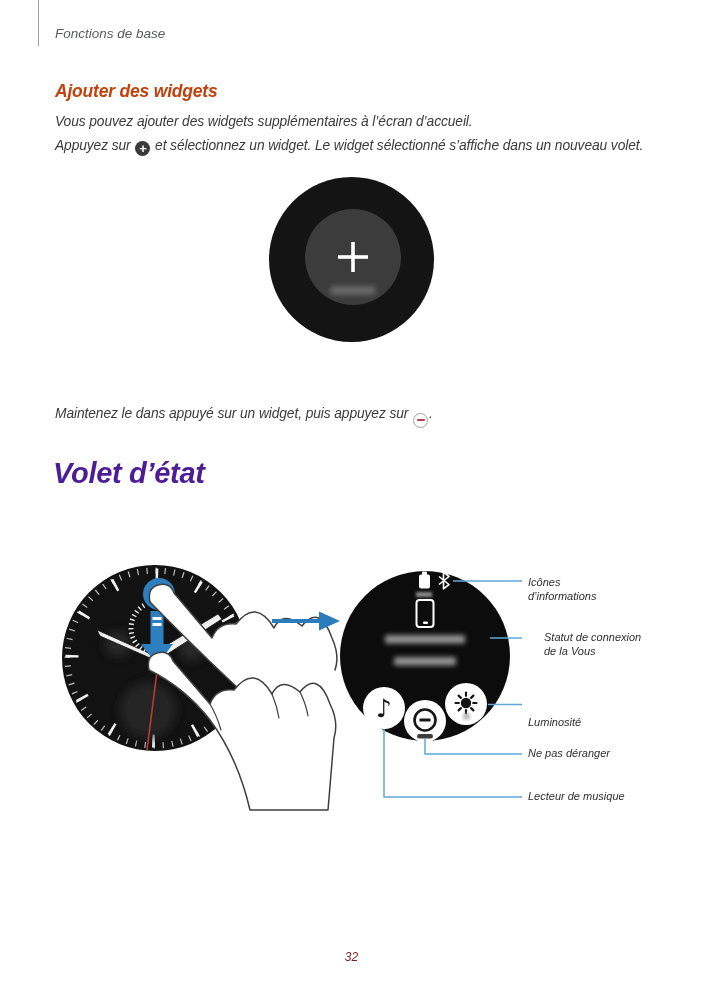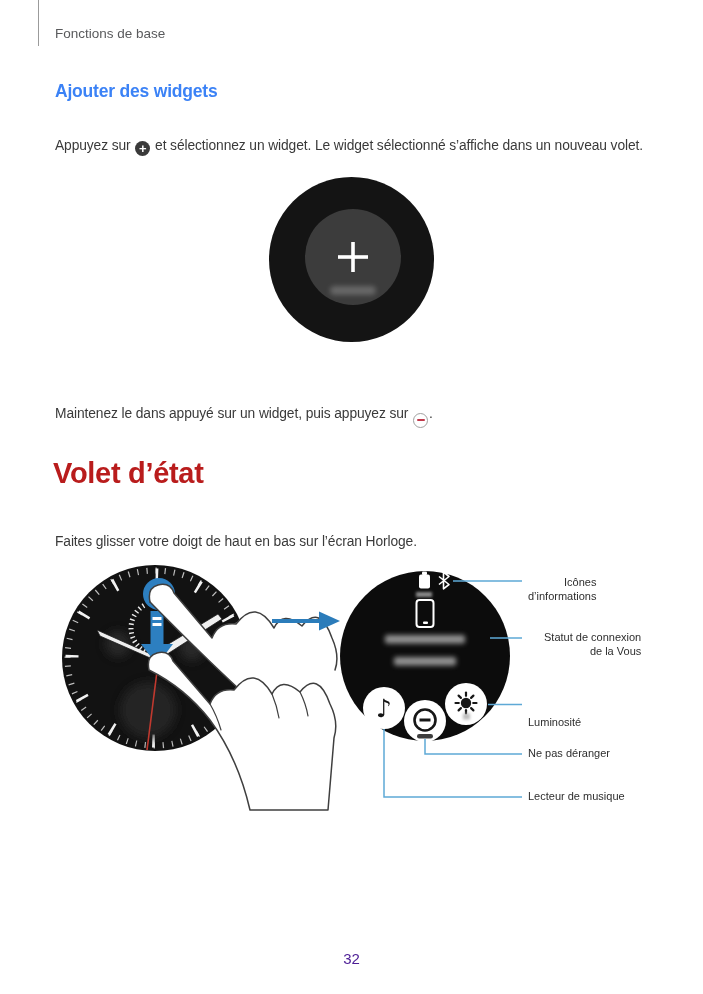--- a/index.html
+++ b/index.html
@@ -1,27 +1,28 @@
 <!DOCTYPE html>
 <html><head>
 <meta charset="utf-8">
 <style>
   html,body{margin:0;padding:0;background:#fff;}
   .page{
     position:relative;width:703px;height:994px;background:#ffffff;
     font-family:"Liberation Sans",sans-serif;color:#3b3b3b;overflow:hidden;
     margin:0 auto;
+    font-style:italic;
   }
   .abs{position:absolute;}
   .crumb-rule{left:38px;top:0;width:1px;height:46px;background:#9b9b9b;}
   .crumb{left:55px;top:26px;font-size:13.5px;color:#595a5c;}
-  h2.sec{left:55px;margin:0;font-size:17.5px;font-weight:bold;color:#3b82f6;letter-spacing:-0.2px;}
+  h2.sec{left:55px;margin:0;font-size:17.5px;font-weight:bold;color:#c2410c;letter-spacing:-0.2px;}
   .h-add{top:81px;}
   .h-del{top:376px;}
-  h1.big{left:53px;top:457px;margin:0;font-size:29px;font-weight:bold;color:#b91c1c;letter-spacing:-0.3px;}
+  h1.big{left:53px;top:457px;margin:0;font-size:29px;font-weight:bold;color:#4c1d95;letter-spacing:-0.3px;}
   .para{left:55px;font-size:13.8px;color:#3a3a3a;letter-spacing:-0.1px;white-space:nowrap;}
   .p1{top:114px;}
   .p2{top:138px;}
   .p3{top:406px;}
   .p4{top:509px;}
   .p5{top:534px;}
   .inline-plus{
     display:inline-flex;align-items:center;justify-content:center;
     width:15px;height:15px;border-radius:50%;background:#3a3a3a;color:#fff;
     font-size:13px;font-weight:bold;line-height:1;vertical-align:-3px;margin:0 1px;
@@ -31,38 +32,38 @@
     width:13px;height:13px;border-radius:50%;border:1.3px solid #a0a0a0;background:#fff;
     vertical-align:-3px;margin:0 1px;
   }
   .inline-minus .bar{width:8px;height:2px;background:#c0394b;border-radius:1px;}
   .fig1{left:268px;top:176px;width:167px;height:167px;}
   .fig2{left:40px;top:558px;width:663px;height:262px;}
   .fig2 svg{position:absolute;left:0;top:0;}
   .callout{
     position:absolute;font-size:11px;line-height:14px;color:#2e2e2e;letter-spacing:0;
     white-space:nowrap;
-    text-align:right;
   }
   .lbl-icons{left:488px;top:17px;}
   .lbl-conn{left:504px;top:72px;}
   .lbl-lum{left:488px;top:141px;margin-top:16px;}
   .lbl-dnd{left:488px;top:188px;}
   .lbl-music{left:488px;top:231px;}
-  .pagenum{left:0;right:0;top:950px;text-align:center;font-size:15px;color:#4c1d95;}
+  .pagenum{left:0;right:0;top:950px;text-align:center;font-size:12px;color:#7f1d1d;}
 </style>
 </head>
 <body>
 
 <div class="page">
 
   <div class="abs crumb-rule"></div>
   <div class="abs crumb">Fonctions de base</div>
 
   <h2 class="abs sec h-add">Ajouter des widgets</h2>
+  <div class="abs para p1">Vous pouvez ajouter des widgets supplémentaires à l’écran d’accueil.</div>
   <div class="abs para p2"><span>Appuyez sur </span><span class="inline-plus">+</span><span> et sélectionnez un widget. Le widget sélectionné s’affiche dans un nouveau volet.</span></div>
 
   <div class="abs fig1">
     <svg width="167" height="167" viewBox="0 0 167 167">
       <defs>
         <filter id="fb1" x="-50%" y="-50%" width="200%" height="200%">
             <feGaussianBlur stdDeviation="2.6"></feGaussianBlur>
           </filter>
       </defs>
       <circle cx="83.5" cy="83.5" r="82.5" fill="#141414"></circle>
@@ -73,21 +74,20 @@
       </g>
       <rect x="62" y="110" width="46" height="9" rx="4.5" fill="#8a8a8a" opacity="0.55" filter="url(#fb1)"></rect>
     </svg>
   </div>
 
   <div class="abs para p3"><span>Maintenez le dans appuyé sur un widget, puis appuyez sur </span><span class="inline-minus">
         <span class="bar"></span>
       </span><span>.</span></div>
 
   <h1 class="abs big">Volet d’état</h1>
-  <div class="abs para p5">Faites glisser votre doigt de haut en bas sur l’écran Horloge.</div>
 
   <div class="abs fig2">
     <svg width="663" height="262" viewBox="0 0 663 262">
       <defs>
         <filter id="b2" x="-80%" y="-80%" width="260%" height="260%">
             <feGaussianBlur stdDeviation="1.6"></feGaussianBlur>
           </filter>
         <filter id="b3" x="-80%" y="-80%" width="260%" height="260%">
             <feGaussianBlur stdDeviation="2.6"></feGaussianBlur>
           </filter>

